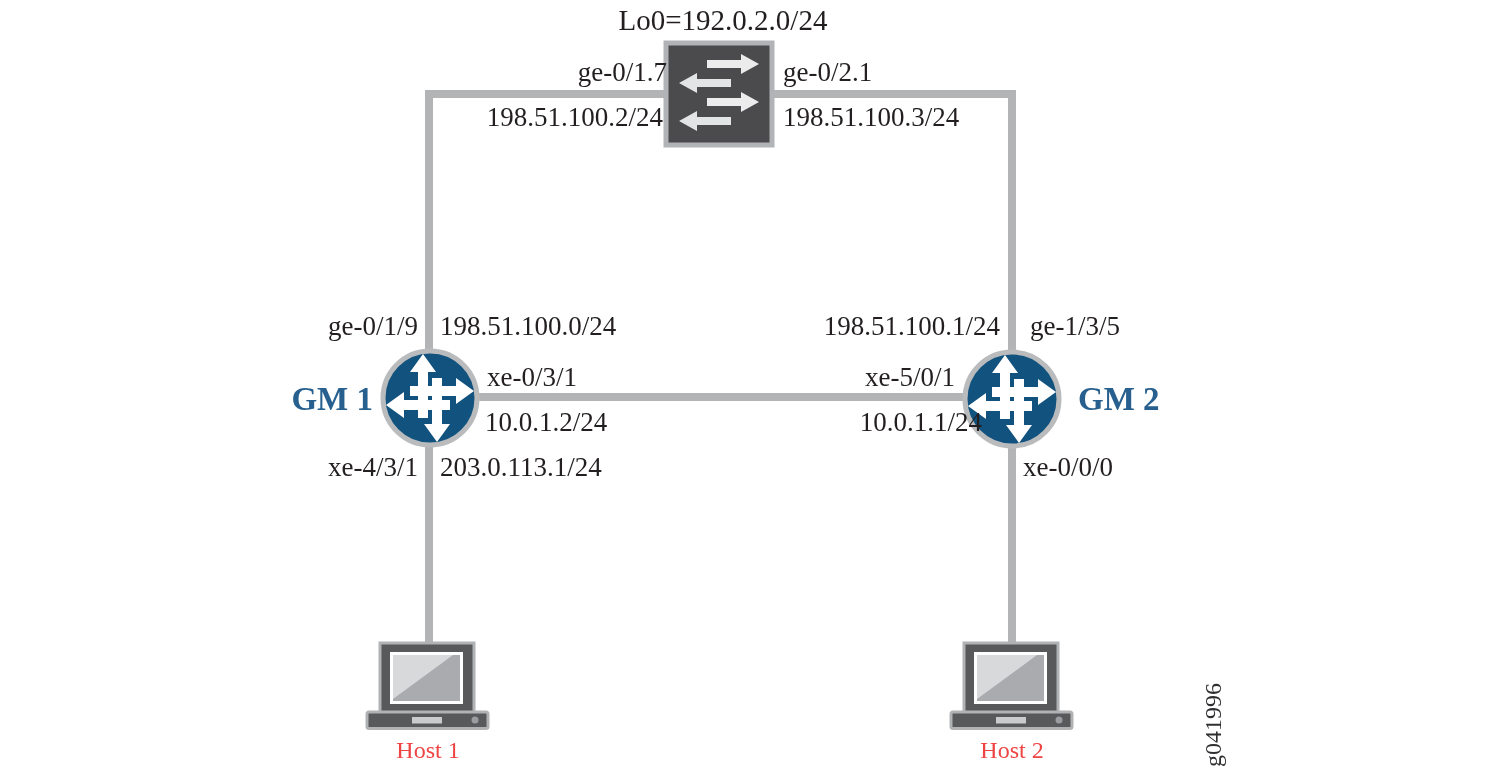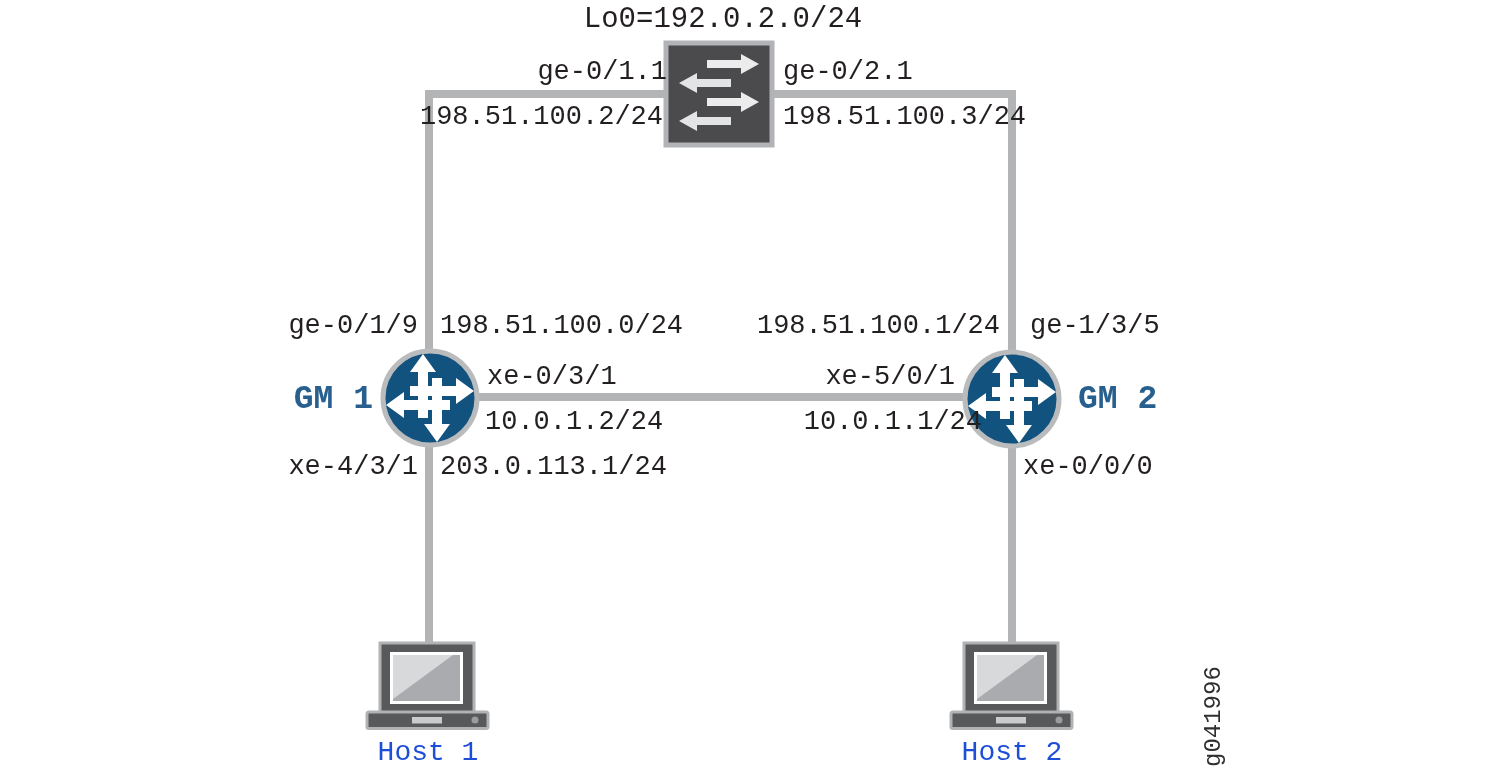--- a/index.html
+++ b/index.html
@@ -1,26 +1,26 @@
 <!DOCTYPE html>
 <html><head>
 <meta charset="utf-8">
 <style>
   html,body{margin:0;padding:0;background:#ffffff;}
   #canvas{
     position:relative;width:1500px;height:774px;background:#ffffff;overflow:hidden;
-    font-family:Liberation Mono, monospace;color:#231f20;
+    font-family:Liberation Serif, serif;color:#231f20;
   }
   .link{position:absolute;background:#b2b4b6;}
   .lbl{position:absolute;font-size:27px;line-height:1.05;white-space:nowrap;color:#231f20;}
   .center{transform:translateX(-50%);}
   .node-name{position:absolute;font-size:33px;font-weight:700;white-space:nowrap;text-align:right;}
   .cisco-name{color:#17698f;text-align:center;line-height:37px;font-size:31px;}
   .gm-name{color:#27608e;}
-  .host-lbl{position:absolute;font-size:28px;white-space:nowrap;color:#1d4ed8;}
+  .host-lbl{position:absolute;font-size:24px;white-space:nowrap;color:#ef4444;}
   .icon-box{position:absolute;}
   .figure-id{
     position:absolute;font-size:24px;color:#2f2f31;white-space:nowrap;
     writing-mode:vertical-rl;transform:rotate(180deg);
   }
 </style>
 </head>
 <body>
 
 <div id="canvas">
@@ -79,21 +79,21 @@
       <rect x="25" y="11" width="73" height="52" fill="#ffffff"></rect>
       <rect x="28" y="14" width="67" height="46" fill="#a9abae"></rect>
       <polygon points="28,14 88,14 28,58" fill="#d8d9db"></polygon>
       <rect x="2" y="71" width="121" height="16.5" rx="2" fill="#58595b" stroke="#b0b2b4" stroke-width="3"></rect>
       <rect x="47" y="76" width="30" height="6.5" fill="#c9cbcd"></rect>
       <circle cx="110" cy="79" r="3.5" fill="#9a9c9f"></circle>
     </svg>
   </div>
 
   <div class="lbl center" style="left:723px;top:5px;font-size:29px;">Lo0=192.0.2.0/24</div>
-  <div class="lbl" style="right:833px;top:58px;">ge-0/1.1</div>
+  <div class="lbl" style="right:833px;top:58px;">ge-0/1.7</div>
   <div class="lbl" style="right:837px;top:103px;">198.51.100.2/24</div>
   <div class="lbl" style="left:783px;top:58px;">ge-0/2.1</div>
   <div class="lbl" style="left:783px;top:103px;">198.51.100.3/24</div>
 
   <div class="lbl" style="right:1082px;top:312px;">ge-0/1/9</div>
   <div class="lbl" style="left:440px;top:312px;">198.51.100.0/24</div>
   <div class="lbl" style="left:487px;top:363px;">xe-0/3/1</div>
   <div class="lbl" style="left:485px;top:408px;">10.0.1.2/24</div>
   <div class="lbl" style="right:1082px;top:453px;">xe-4/3/1</div>
   <div class="lbl" style="left:440px;top:453px;">203.0.113.1/24</div>

